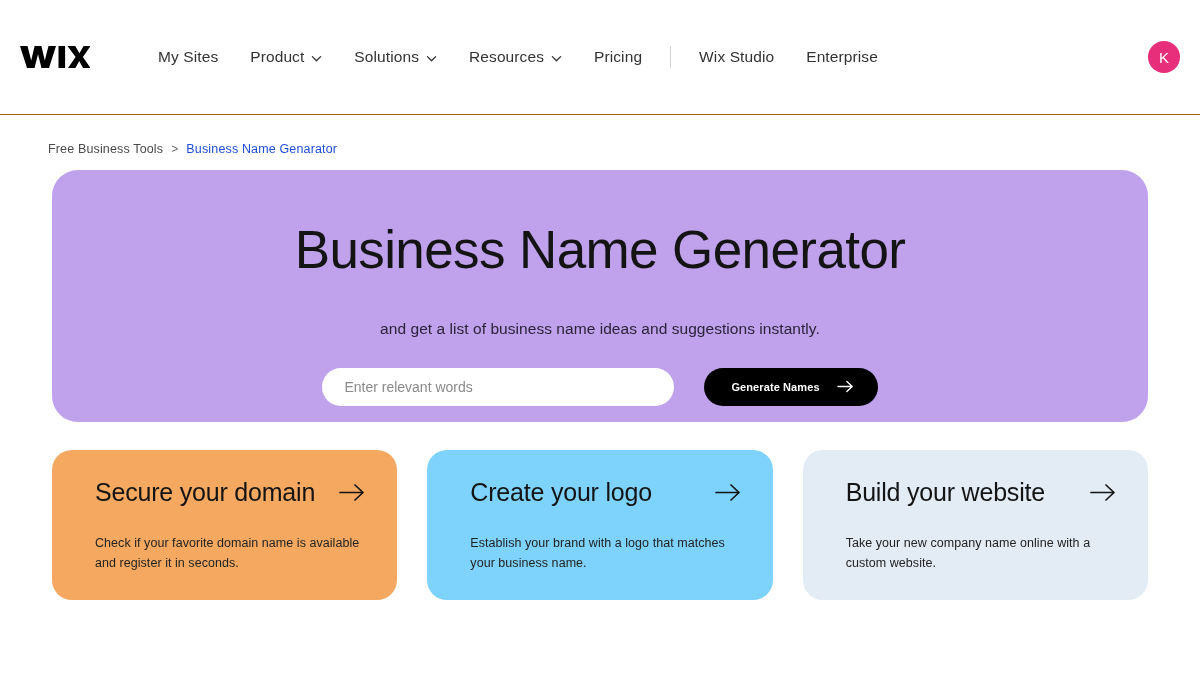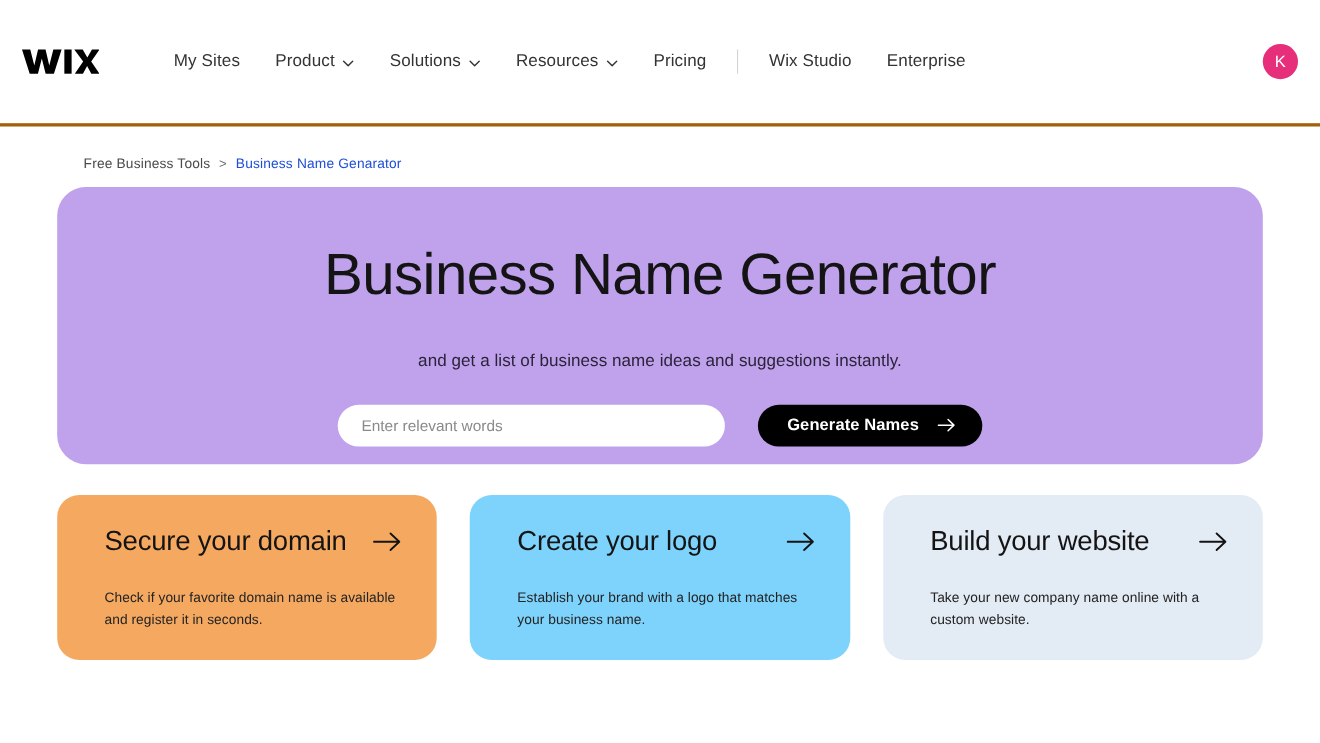--- a/index.html
+++ b/index.html
@@ -11,21 +11,21 @@
     background: #ffffff;
     font-family: "Liberation Sans", "DejaVu Sans", sans-serif;
     -webkit-font-smoothing: antialiased;
   }
 
   
   .header {
     position: relative;
     height: 115px;
     background: #ffffff;
-    border-bottom: 3px solid #a16207;
+    border-bottom: 1px solid #a16207;
     display: flex;
     align-items: center;
     padding: 0 16px 0 16px;
   }
 
   .logo {
     margin-left: 0px;
     width: 78px;
     display: flex;
     align-items: center;
@@ -89,21 +89,21 @@
     font-weight: 400;
     cursor: pointer;
     letter-spacing: 0.2px;
   }
 
   
   .breadcrumb {
     display: flex;
     align-items: center;
     gap: 8px;
-    padding: 27px 0 0 76px;
+    padding: 27px 0 0 48px;
     font-size: 12.5px;
     color: #4a4a4a;
     letter-spacing: 0.15px;
   }
   .crumb-link { cursor: pointer; }
   .crumb-sep { color: #6b6b6b; font-size: 12px; }
   .crumb-current { color: #1d4ed8; cursor: pointer; }
 
   
   .hero {
@@ -158,21 +158,21 @@
   .gen-btn {
     height: 38px;
     border-radius: 19px;
     background: #000000;
     color: #ffffff;
     border: none;
     display: flex;
     align-items: center;
     gap: 17px;
     padding: 0 24px 0 27px;
-    font-size: 15px;
+    font-size: 11px;
     font-weight: 700;
     cursor: pointer;
     letter-spacing: 0.1px;
     font-family: "Liberation Sans", "DejaVu Sans", sans-serif;
   }
   .gen-btn .arr { display: flex; align-items: center; }
 
   
   .cards {
     display: flex;

